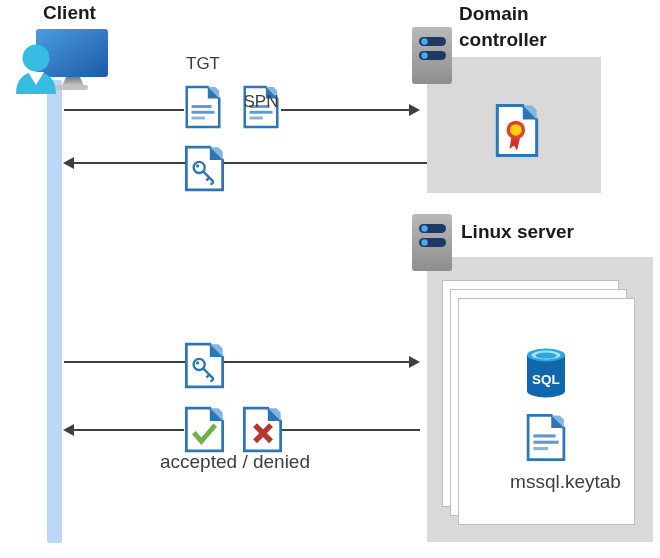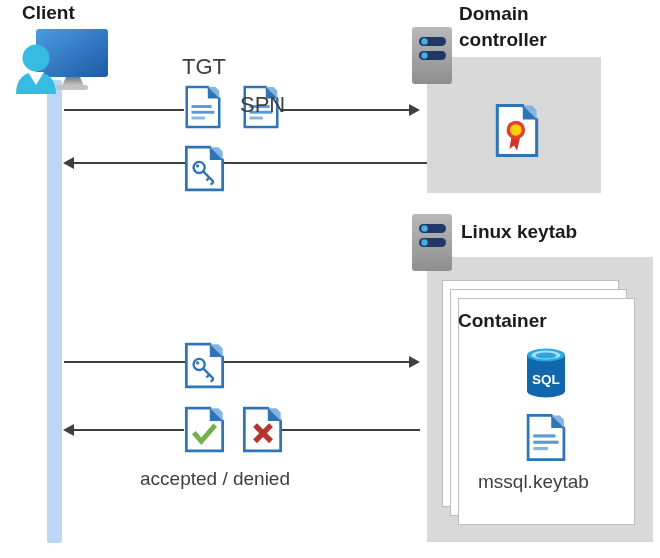--- a/index.html
+++ b/index.html
@@ -1,20 +1,20 @@
 <!DOCTYPE html>
 <html><head>
 <meta charset="utf-8">
 <style>
   html,body{margin:0;padding:0;background:#fff;}
   .canvas{position:relative;width:660px;height:558px;background:#fff;overflow:hidden;
           font-family:"Liberation Sans", sans-serif;}
-  .label{position:absolute;color:#3e3e3e;font-size:22px;white-space:pre;}
+  .label{position:absolute;color:#3e3e3e;font-size:17px;white-space:pre;}
   .bold{font-weight:700;color:#1b1b1b;font-size:19px;}
-  .center{}
+  .center{text-align:center;}
 
   
   .lifeline{position:absolute;left:47px;top:80px;width:15px;height:463px;
             background:#bcd7f5;border-radius:2px;z-index:1;}
 
   
   .gray-box{position:absolute;background:#d9d9d9;z-index:2;}
   .dc-box{left:427px;top:57px;width:174px;height:136px;}
   .linux-box{left:427px;top:257px;width:226px;height:285px;}
 
@@ -85,41 +85,40 @@
   <svg class="icon" style="left:495px;top:103px;" width="44" height="55" viewBox="0 0 38 47">
     <path d="M2 2 H24 L36 14 V45 H2 Z" fill="#ffffff" stroke="#2e75b6" stroke-width="2.6"></path>
     <polygon points="24,2 36,14 36,6 32,2" fill="#85b4e0"></polygon>
     <polygon points="24,2 24,14 36,14" fill="#2e75b6"></polygon>
     <path d="M14.5 27 L12.5 39.5 L16.5 36.5 L19 41 L22 28 Z" fill="#ce3529"></path>
     <circle cx="18" cy="23" r="8" fill="#e4402e"></circle>
     <circle cx="18" cy="23" r="5" fill="#fdd20a"></circle>
   </svg>
 
   <div class="gray-box linux-box"></div>
-  <div class="label bold" style="left:461px;top:221px;">Linux keytab</div>
+  <div class="label bold" style="left:461px;top:221px;">Linux server</div>
 
   <svg class="icon" style="left:412px;top:214px;" width="40" height="57" viewBox="0 0 40 57">
     <defs>
         <linearGradient id="srv2" x1="0" y1="0" x2="0" y2="1">
       <stop offset="0" stop-color="#b9b9b9"></stop>
           <stop offset="1" stop-color="#8e8e8e"></stop>
     </linearGradient>
       </defs>
     <rect x="0" y="0" width="40" height="57" rx="3" fill="url(#srv2)"></rect>
     <rect x="7" y="10" width="27" height="9" rx="4.5" fill="#1f3864"></rect>
     <circle cx="12.5" cy="14.5" r="3.2" fill="#45aee3"></circle>
     <rect x="7" y="24" width="27" height="9" rx="4.5" fill="#1f3864"></rect>
     <circle cx="12.5" cy="28.5" r="3.2" fill="#45aee3"></circle>
   </svg>
 
   <div class="card card-back"></div>
   <div class="card card-mid"></div>
   <div class="card card-front"></div>
 
-  <div class="label bold center lbl-layer" style="left:458px;top:310px;width:175px;">Container</div>
 
   <svg class="icon" style="left:527px;top:346px;" width="38" height="54" viewBox="0 0 38 54">
     <path d="M0 9 V45 A19 6.5 0 0 0 38 45 V9 Z" fill="#1067ad"></path>
     <ellipse cx="19" cy="9" rx="19" ry="6.5" fill="#2ca6dd"></ellipse>
     <ellipse cx="19" cy="9" rx="14.5" ry="4.4" fill="#a5e0f4"></ellipse>
     <ellipse cx="19" cy="9.6" rx="10.5" ry="3" fill="#2ca6dd"></ellipse>
     <text x="19" y="38" text-anchor="middle" font-family="Liberation Sans, sans-serif" font-size="13.5" font-weight="bold" fill="#ffffff">SQL</text>
   </svg>
 
   <svg class="icon" style="left:526px;top:413px;" width="40" height="49" viewBox="0 0 38 46">
@@ -204,15 +203,15 @@
   <svg class="icon" style="left:242px;top:406px;" width="41" height="47" viewBox="0 0 38 44">
     <path d="M2 2 H24 L36 14 V42 H2 Z" fill="#ffffff" stroke="#2e75b6" stroke-width="2.6"></path>
     <polygon points="24,2 36,14 36,6 32,2" fill="#85b4e0"></polygon>
     <polygon points="24,2 24,14 36,14" fill="#2e75b6"></polygon>
     <g stroke="#b5352f" stroke-width="5" fill="none">
       <path d="M12 18 L27 33"></path>
       <path d="M27 18 L12 33"></path>
     </g>
   </svg>
 
-  <div class="label center lbl-layer" style="left:140px;top:468px;width:190px;font-size:19px;">accepted / denied</div>
+  <div class="label center lbl-layer" style="left:140px;top:451px;width:190px;font-size:19px;">accepted / denied</div>
 
 </div>
 
 </body></html>

